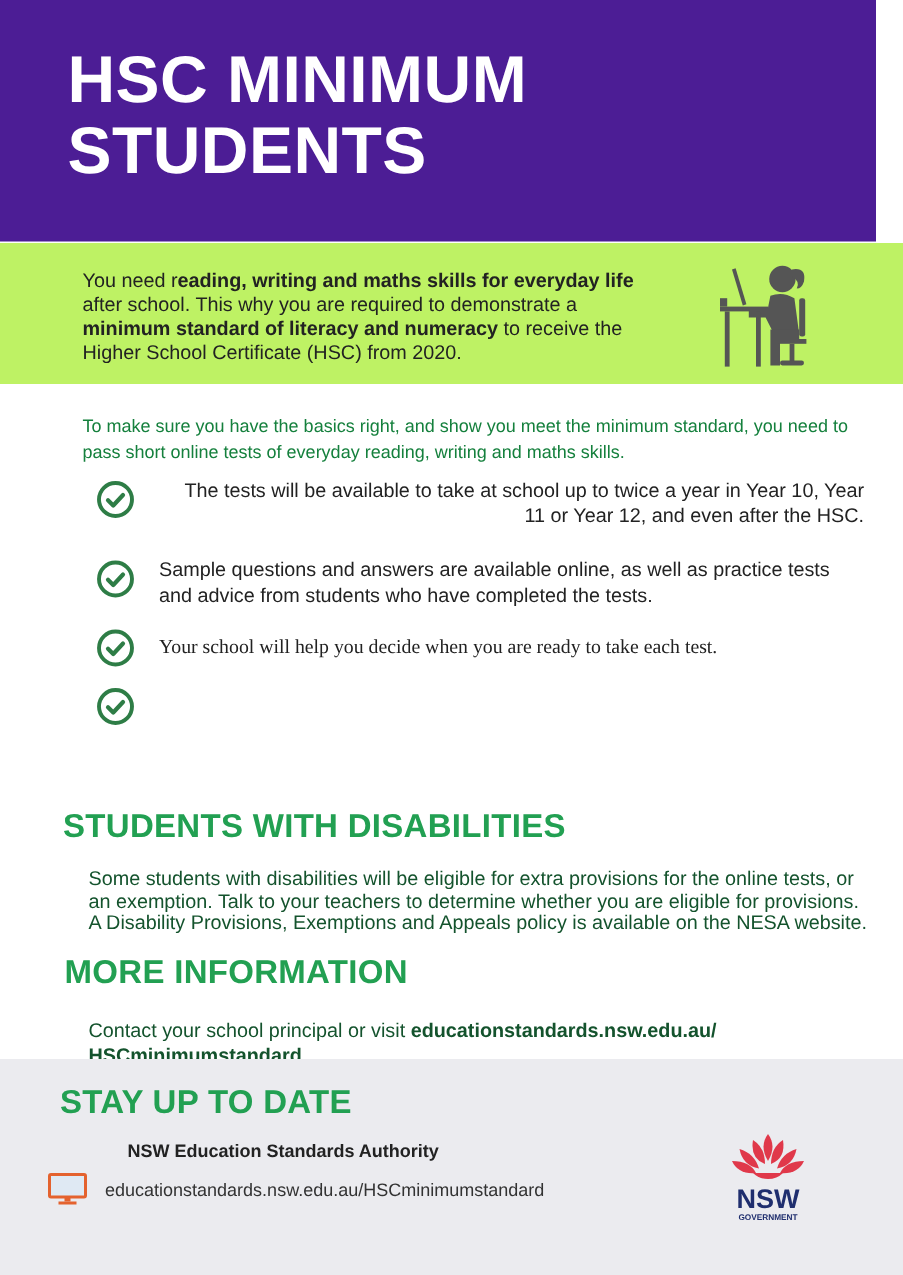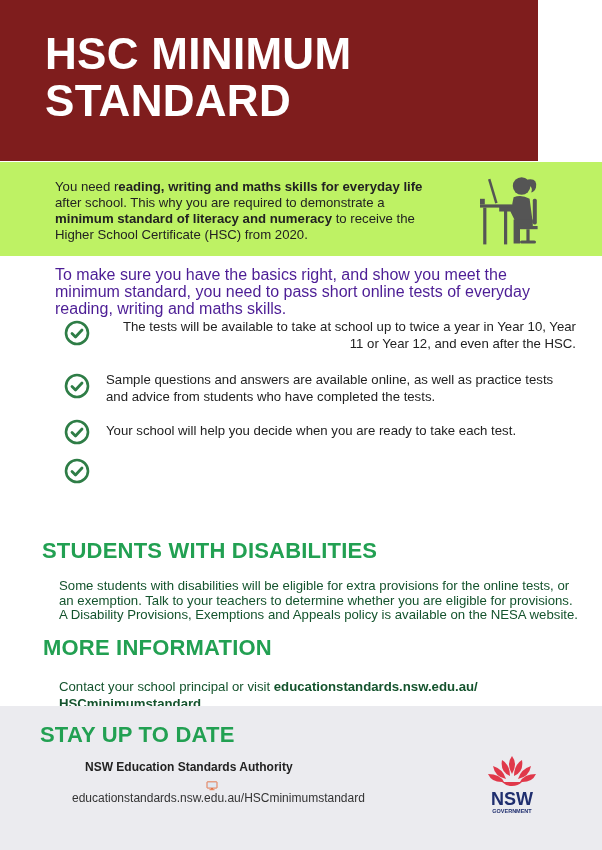--- a/index.html
+++ b/index.html
@@ -2,71 +2,71 @@
 <html><head>
 <meta charset="utf-8">
 <style>
   html, body { margin: 0; padding: 0; }
   body {
     width: 602px; height: 850px; overflow: hidden; background: #ffffff;
     font-family: "Liberation Sans", sans-serif; color: #222222;
     position: relative;
   }
   .header {
-    position: absolute; left: 0; top: 0; width: 538px; height: 161px;
-    background: #7f1d1d;
+    position: absolute; left: 0; top: 0; width: 584px; height: 161px;
+    background: #4c1d95;
     text-decoration: underline;
   }
   .title {
     position: absolute; left: 45px; top: 30px; margin: 0;
     color: #ffffff; font-weight: bold; font-size: 44px; line-height: 47px;
     letter-spacing: 0.3px;
   }
   .intro {
     position: absolute; left: 0; top: 162px; width: 602px; height: 94px;
     background: #bef264;
   }
   .intro-text {
     position: absolute; left: 55px; top: 17px; width: 380px;
     font-size: 13.2px; line-height: 16px; color: #222;
   }
   .intro-text b { font-weight: bold; }
   .person-icon {
     position: absolute; left: 472px; top: 8px; width: 80px; height: 80px;
   }
   .lead {
-    position: absolute; left: 55px; top: 266px; width: 520px;
-    font-size: 16px; line-height: 17px; color: #4c1d95;
+    position: absolute; left: 55px; top: 276px; width: 520px;
+    font-size: 12px; line-height: 17px; color: #15803d;
   }
   .checklist { position: absolute; left: 64px; top: 318px; width: 510px; margin: 0; padding: 0; list-style: none; }
   .check-item { position: relative; padding-left: 42px; font-size: 13.2px; line-height: 17px; color: #222; }
   .check-icon { position: absolute; left: 0; top: 2px; width: 26px; height: 26px; }
   .section-heading {
     position: absolute; left: 42px; margin: 0; font-size: 22px; font-weight: bold;
     color: #22a052; letter-spacing: 0.2px;
   }
   .section-body {
     position: absolute; left: 59px; width: 520px; font-size: 13.2px; line-height: 14.5px; color: #14532d; margin-top: 16px;
   }
   .footer {
     position: absolute; left: 0; top: 706px; width: 602px; height: 180px; background: #ebebef;
   }
   .footer .section-heading { left: 40px; top: 16px; }
   .org-name { position: absolute; left: 85px; top: 54px; font-size: 12px; font-weight: bold; color: #222; }
-  .contact-row { position: absolute; left: 60px; height: 24px; display: flex; align-items: center; flex-direction: column; }
+  .contact-row { position: absolute; left: 32px; height: 24px; display: flex; align-items: center; }
   .contact-row .label { margin-left: 12px; font-size: 12px; color: #333; }
   .nsw-logo { position: absolute; left: 484px; top: 46px; width: 56px; }
 </style>
 </head>
 <body>
 
 <div class="header">
   <h1 class="title">
     <span>HSC MINIMUM</span><br>
-    <span>STANDARD</span>
+    <span>STUDENTS</span>
   </h1>
 </div>
 
 <div class="intro">
   <div class="intro-text">
     <span>You need r</span><b>eading, writing and maths skills for everyday life</b><span> after school. This why you are required to demonstrate a </span><b>minimum standard of literacy and numeracy</b><span> to receive the Higher School Certificate (HSC) from 2020.</span>
   </div>
   <svg class="person-icon" viewBox="0 0 100 100">
     <g fill="#555555">
 
@@ -104,21 +104,21 @@
       </svg>
     <span>The tests will be available to take at school up to twice a year in Year 10, Year 11 or Year 12, and even after the HSC.</span>
   </li>
   <li class="check-item" style="position:absolute; top:53px; width:470px;">
     <svg class="check-icon" viewBox="0 0 26 26">
         <circle cx="13" cy="13" r="11" fill="none" stroke="#2e7d46" stroke-width="2.6"></circle>
         <path d="M8 13.5 l3.5 3.5 l6.5 -7" fill="none" stroke="#2e7d46" stroke-width="2.8" stroke-linecap="round" stroke-linejoin="round"></path>
       </svg>
     <span>Sample questions and answers are available online, as well as practice tests and advice from students who have completed the tests.</span>
   </li>
-  <li class="check-item" style="position:absolute; top:104px; width:470px;">
+  <li class="check-item" style="position:absolute; top:104px; width:470px;font-family:Liberation Serif, serif;">
     <svg class="check-icon" viewBox="0 0 26 26" style="top:-3px;">
         <circle cx="13" cy="13" r="11" fill="none" stroke="#2e7d46" stroke-width="2.6"></circle>
         <path d="M8 13.5 l3.5 3.5 l6.5 -7" fill="none" stroke="#2e7d46" stroke-width="2.8" stroke-linecap="round" stroke-linejoin="round"></path>
       </svg>
     <span>Your school will help you decide when you are ready to take each test.</span>
   </li>
   <li class="check-item" style="position:absolute; top:138px; width:470px;">
     <svg class="check-icon" viewBox="0 0 26 26">
         <circle cx="13" cy="13" r="11" fill="none" stroke="#2e7d46" stroke-width="2.6"></circle>
         <path d="M8 13.5 l3.5 3.5 l6.5 -7" fill="none" stroke="#2e7d46" stroke-width="2.8" stroke-linecap="round" stroke-linejoin="round"></path>

